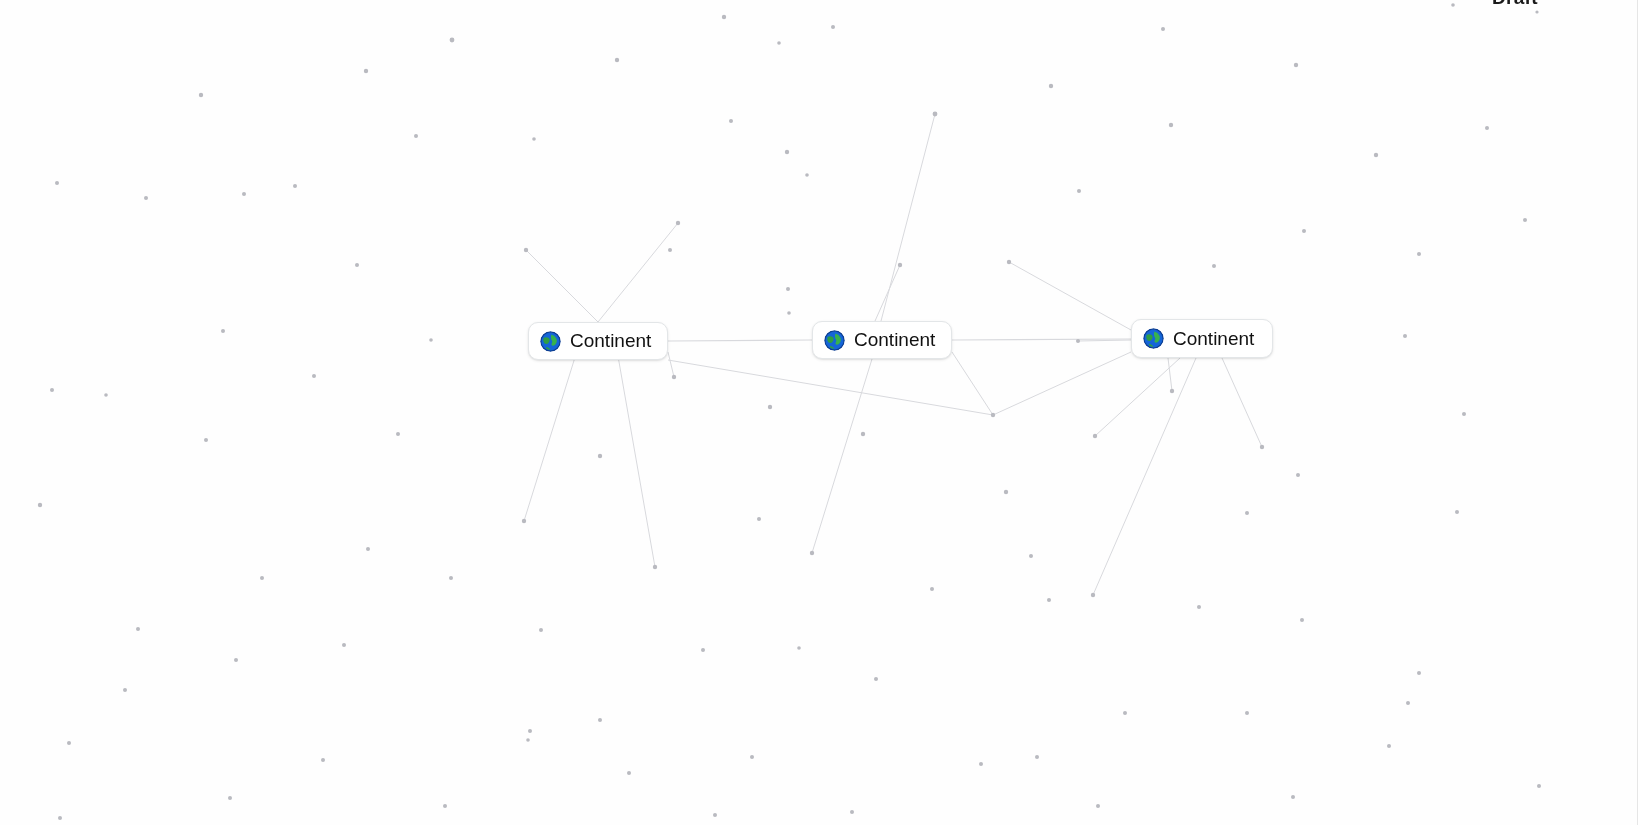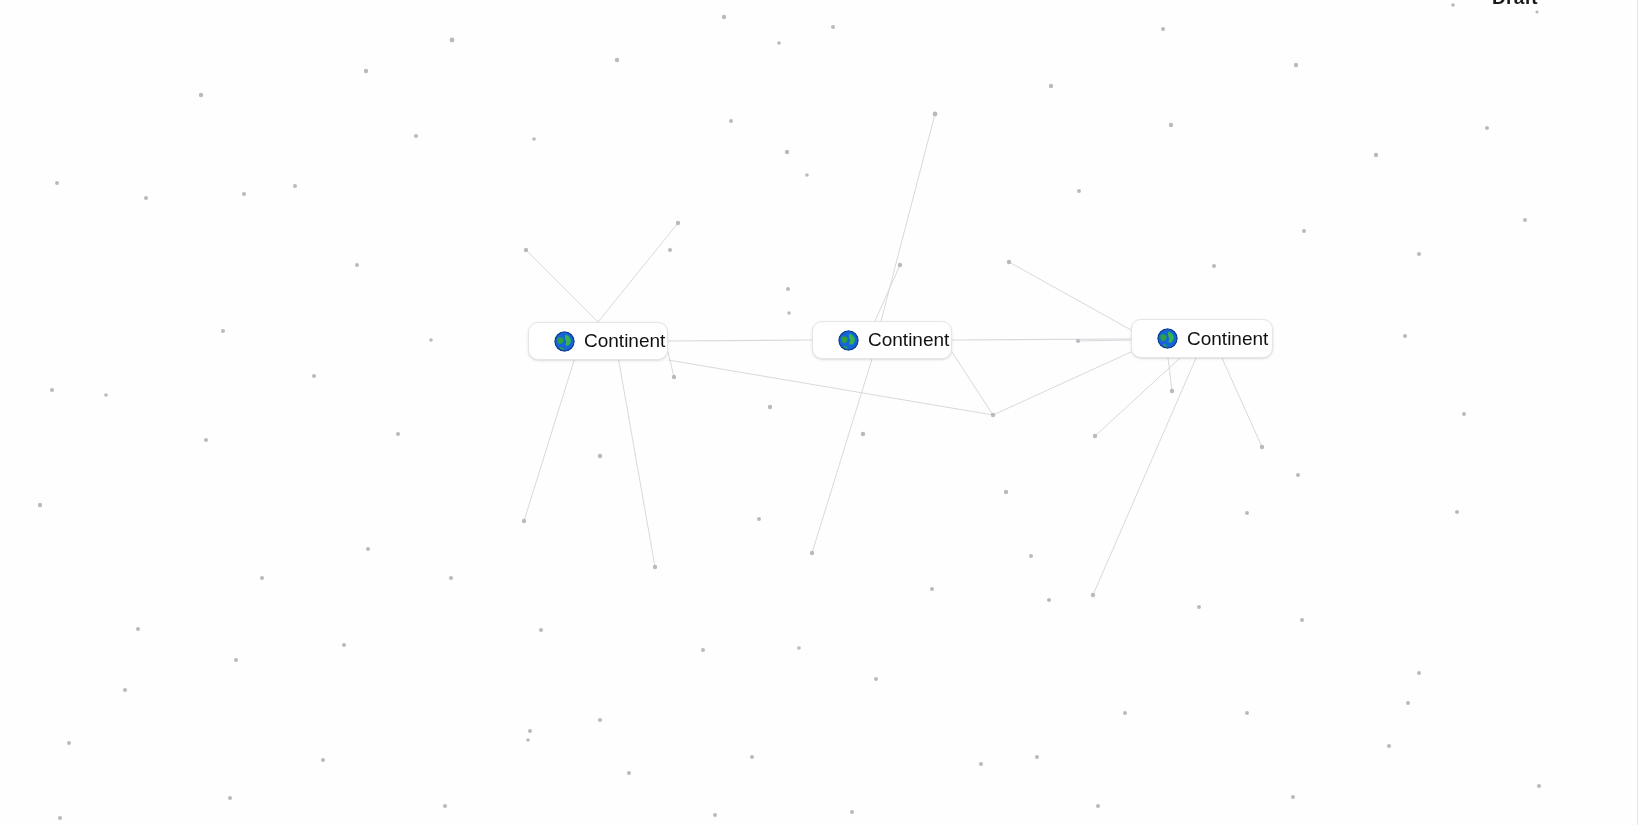--- a/index.html
+++ b/index.html
@@ -68,21 +68,21 @@
   
   .node {
     position: absolute;
     z-index: 10;
     display: flex;
     align-items: center;
     gap: 9px;
     background: #ffffff;
     border: 1px solid #e3e6e8;
     border-radius: 10px;
-    padding: 7px 14px 7px 25px;
+    padding: 7px 14px 7px 11px;
     box-shadow: 0 1px 3px rgba(0,0,0,0.10), 0 1px 1px rgba(0,0,0,0.04);
     box-sizing: border-box;
     cursor: pointer;
     user-select: none;
   }
 
   .node-icon {
     width: 21px;
     height: 21px;
     flex: 0 0 21px;

